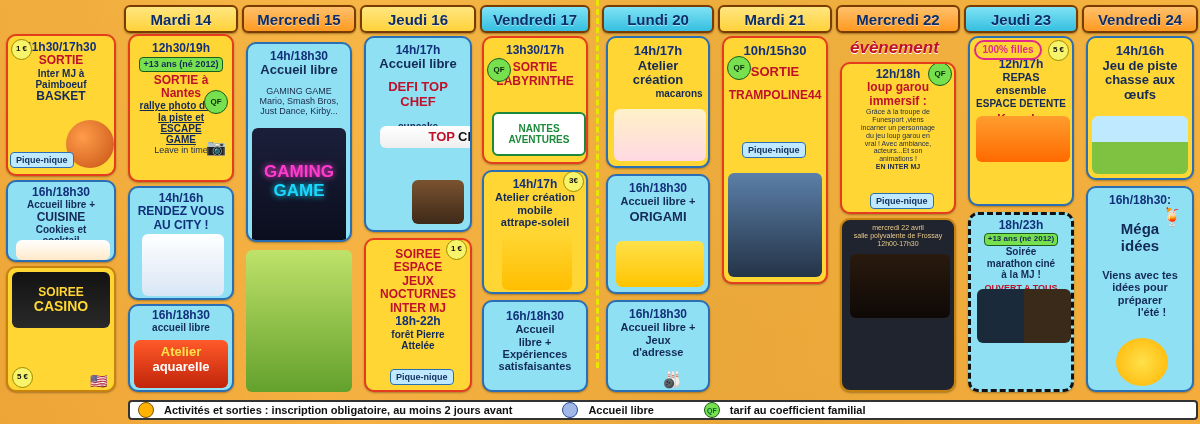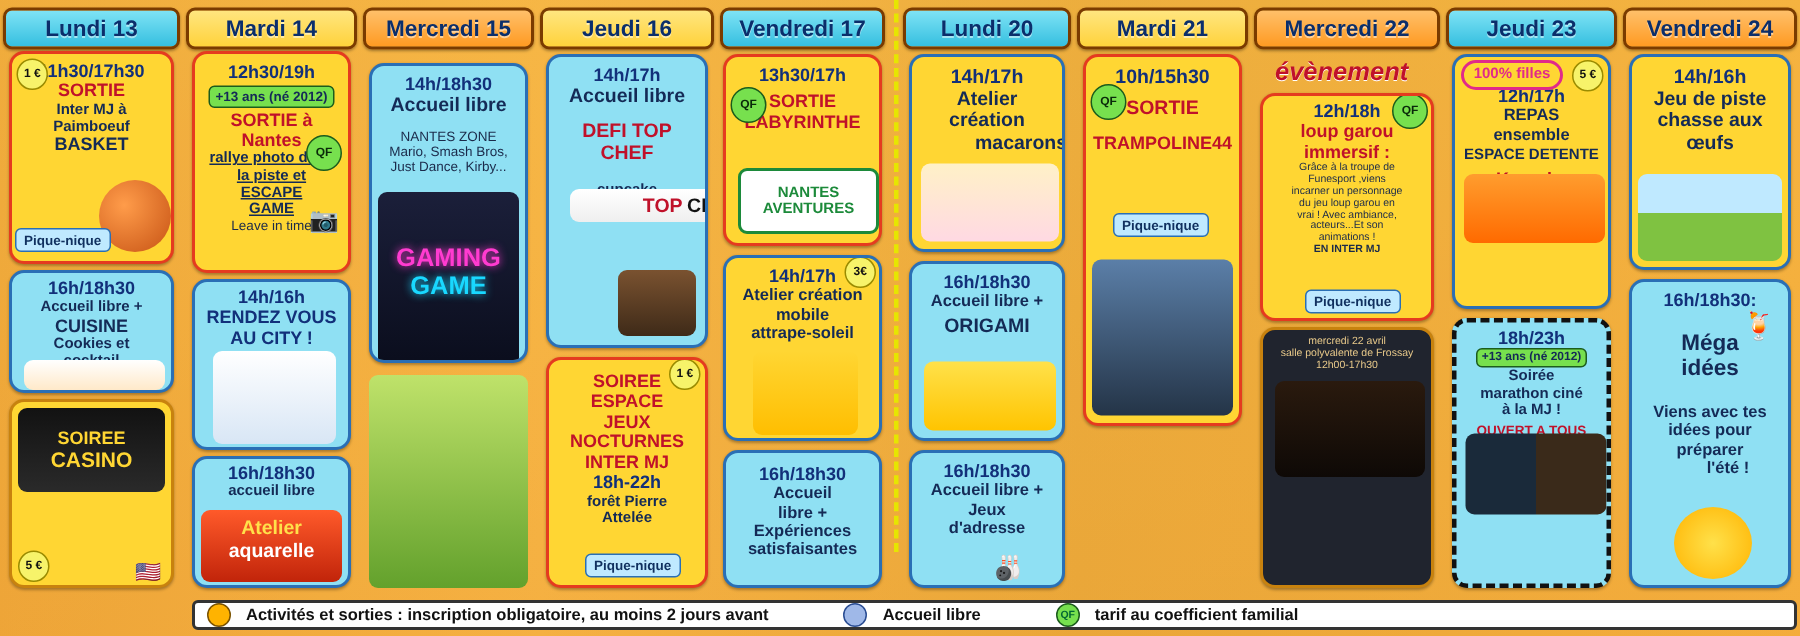--- a/index.html
+++ b/index.html
@@ -118,21 +118,20 @@
   }
 </style>
 </head>
 <body>
 
 <div id="sheet">
 
   <div class="cols">
 
     <div class="col" style="left:0px;width:122px;">
-      <div class="hdr blue">Lundi 13</div>
 
       <div class="card c-yellow" style="left:6px;top:34px;width:110px;height:142px;">
         <div class="badge b-eur" style="left:3px;top:3px;">1 €</div>
         <div class="t-time" style="margin-top:5px;">11h30/17h30</div>
         <div class="t-big t-red">SORTIE</div>
         <div class="t-mid">Inter MJ à</div>
         <div class="t-mid">Paimboeuf</div>
         <div class="t-big">BASKET</div>
         <div class="pic pic-basket" style="left:58px;top:84px;width:48px;height:48px;border-radius:50%;"></div>
         <div class="pique" style="left:2px;bottom:6px;">Pique-nique</div>
@@ -193,21 +192,21 @@
         </div>
       </div>
     </div>
 
     <div class="col" style="left:240px;width:118px;">
       <div class="hdr orange">Mercredi 15</div>
 
       <div class="card c-blue" style="left:6px;top:42px;width:106px;height:200px;">
         <div class="t-time" style="margin-top:6px;">14h/18h30</div>
         <div class="t-big" style="font-size:13px;">Accueil libre</div>
-        <div class="t-sm" style="margin-top:8px;">NANTES ZONE</div>
+        <div class="t-sm" style="margin-top:8px;">GAMING GAME</div>
         <div class="t-sm">Mario, Smash Bros,</div>
         <div class="t-sm">Just Dance, Kirby...</div>
         <div class="pic pic-gaming" style="left:4px;top:84px;width:94px;height:118px;">
           <div style="color:#ff3bd0;font-size:17px;font-weight:bold;margin-top:34px;text-shadow:0 0 6px #ff3bd0;">GAMING</div>
           <div style="color:#19d8ff;font-size:17px;font-weight:bold;text-shadow:0 0 6px #19d8ff;">GAME</div>
         </div>
       </div>
 
       <div class="pic pic-grass" style="left:6px;top:250px;width:106px;height:142px;"></div>
     </div>
@@ -277,21 +276,21 @@
 
     <div class="divider" style="left:596px;"></div>
 
     <div class="col" style="left:600px;width:116px;">
       <div class="hdr blue">Lundi 20</div>
 
       <div class="card c-yellow2" style="left:6px;top:36px;width:104px;height:132px;">
         <div class="t-time" style="margin-top:6px;font-size:13px;">14h/17h</div>
         <div class="t-big" style="font-size:13px;">Atelier</div>
         <div class="t-big" style="font-size:13px;">création</div>
-        <div class="t-big" style="font-size:13px;margin-left:42px;">macarons</div>
+        <div class="t-big" style="font-size:10px;margin-left:42px;">macarons</div>
         <div class="pic pic-maca" style="left:6px;bottom:5px;width:92px;height:52px;"></div>
       </div>
 
       <div class="card c-blue" style="left:6px;top:174px;width:104px;height:120px;">
         <div class="t-time" style="margin-top:6px;">16h/18h30</div>
         <div class="t-big" style="font-size:11px;">Accueil libre +</div>
         <div class="t-big" style="font-size:13px;margin-top:2px;">ORIGAMI</div>
         <div class="pic pic-origami" style="left:8px;bottom:5px;width:88px;height:46px;"></div>
       </div>
 

